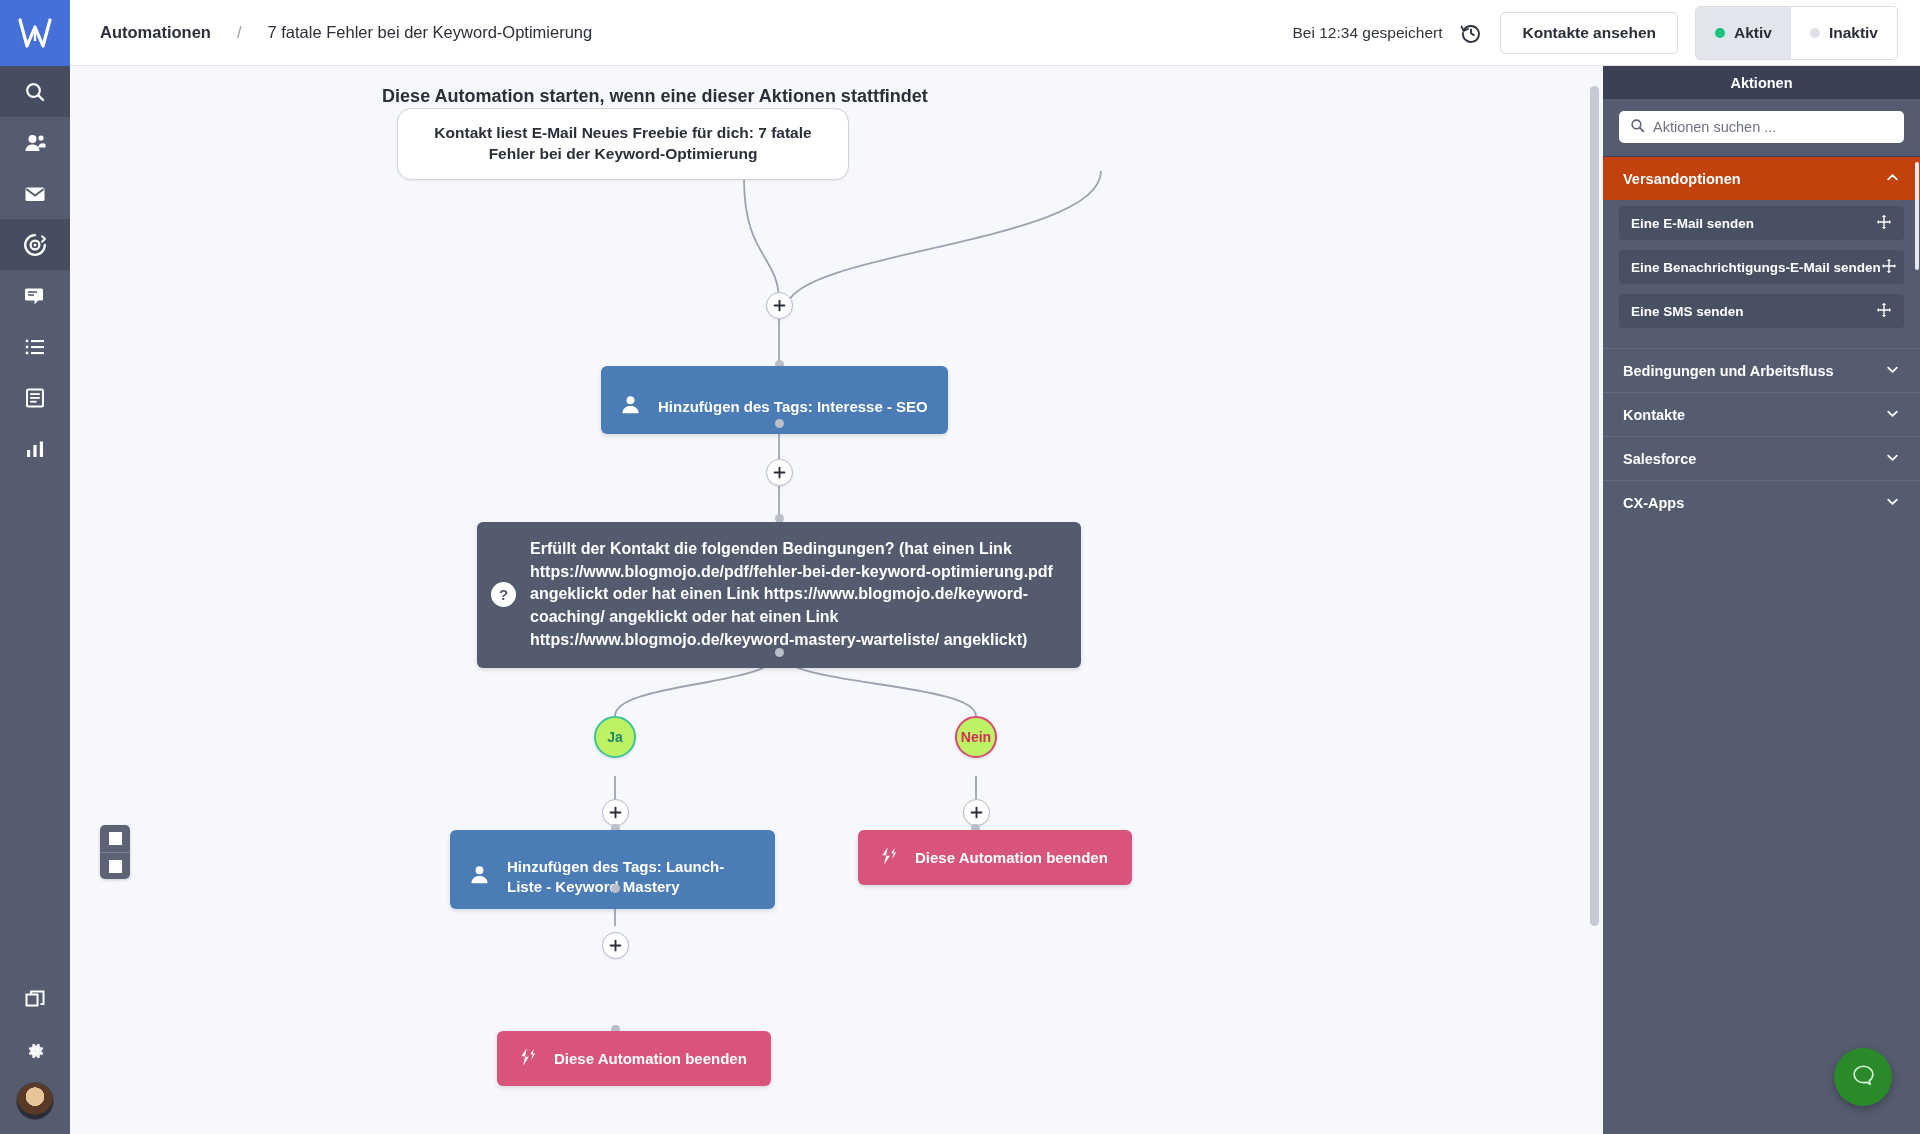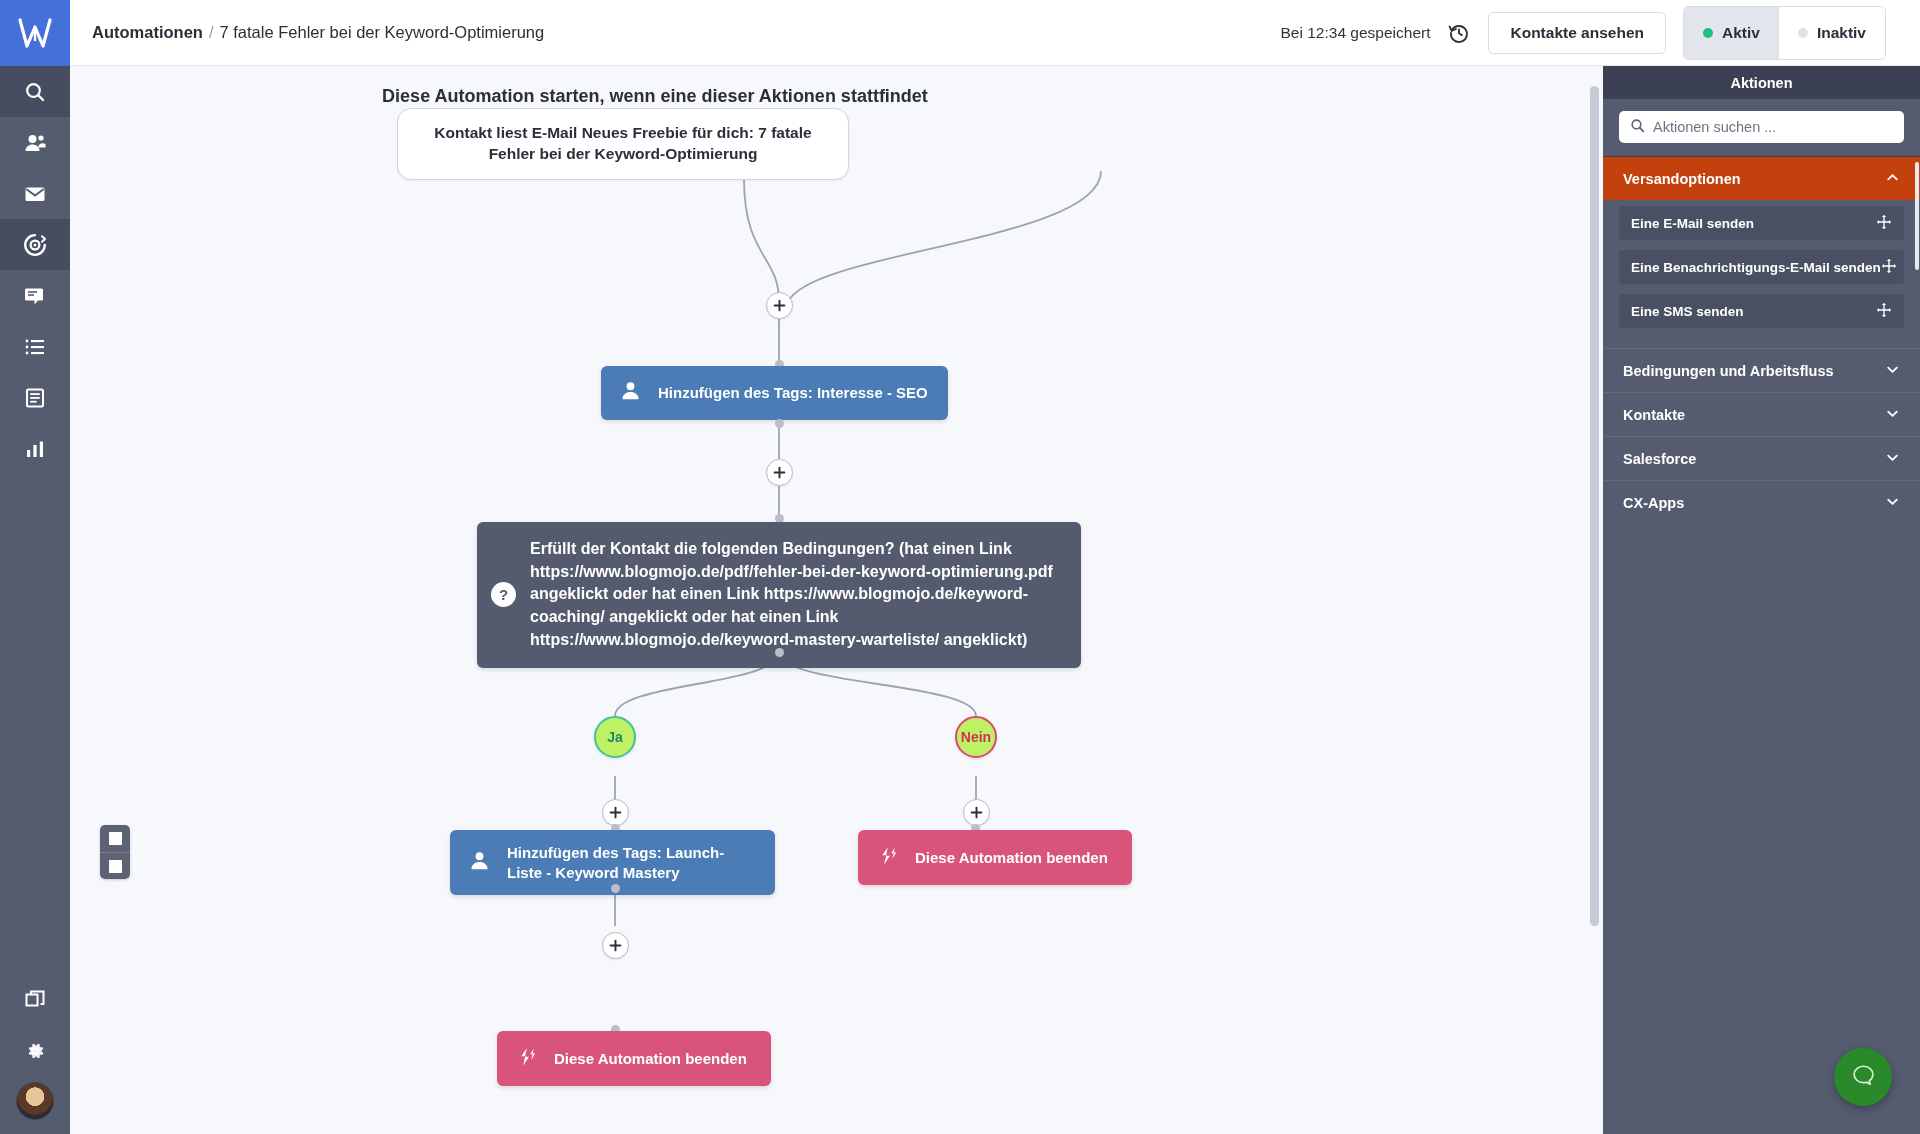--- a/index.html
+++ b/index.html
@@ -35,25 +35,25 @@
     background: radial-gradient(circle at 50% 38%, #e8c49a 0 32%, #5a3a26 33% 62%, #2b2b33 63% 100%);
     border: 1px solid #3f4354;
   }
 
   
   #topbar {
     position: absolute; left: 70px; top: 0; width: 1850px; height: 66px;
     background: #ffffff; border-bottom: 1px solid #e4e6ec;
     display: flex; align-items: center;
   }
-  #breadcrumb { display: flex; align-items: center; gap: 6px; margin-left: 22px; font-size: 16.5px; }
+  #breadcrumb { display: flex; align-items: center; gap: 26px; margin-left: 30px; font-size: 16.5px; }
   #crumb-root { color: #2b2f3a; font-weight: 700; cursor: pointer; }
   #crumb-sep { color: #9aa0ad; }
   #crumb-current { color: #2b2f3a; font-weight: 400; }
-  #topbar-right { margin-left: auto; display: flex; align-items: center; margin-right: 34px; gap: 17px; }
+  #topbar-right { margin-left: auto; display: flex; align-items: center; margin-right: 22px; gap: 17px; }
   #saved-text { font-size: 15.5px; color: #30343f; }
   #history-icon { width: 24px; height: 24px; display: block; }
   #contacts-btn {
     height: 42px; padding: 0 21px; border: 1px solid #d9dce4; border-radius: 5px;
     background: #fff; font-size: 15.5px; font-weight: 700; color: #2b2f3a;
     display: flex; align-items: center; cursor: pointer;
   }
   #status-toggle { display: flex; height: 54px; border: 1px solid #d9dce4; border-radius: 5px; overflow: hidden; }
   .toggle-opt {
     display: flex; align-items: center; gap: 9px; padding: 0 19px;
@@ -95,21 +95,21 @@
     width: 27px; height: 27px; border-radius: 50%;
     background: #ffffff; border: 1.5px solid #b6bbc6;
     display: flex; align-items: center; justify-content: center;
     cursor: pointer; box-shadow: 0 1px 2px rgba(20,25,45,.09);
   }
   .plus-btn svg { display: block; }
 
   .action-node {
     background: #4b7cb5; border-radius: 6px; color: #fff;
     display: flex; align-items: center; gap: 16px;
-    padding: 13px 20px 13px 18px;
+    padding: 27px 20px 13px 18px;
     font-size: 15px; font-weight: 700; line-height: 1.3;
     box-shadow: 0 2px 4px rgba(20,25,45,.13);
   }
   .action-node .ic { flex: 0 0 auto; }
 
   .cond-node {
     width: 604px; background: #555b6e; border-radius: 6px; color: #fff;
     display: flex; align-items: center; gap: 14px;
     padding: 16px 16px 16px 14px;
     box-shadow: 0 2px 4px rgba(20,25,45,.13);

